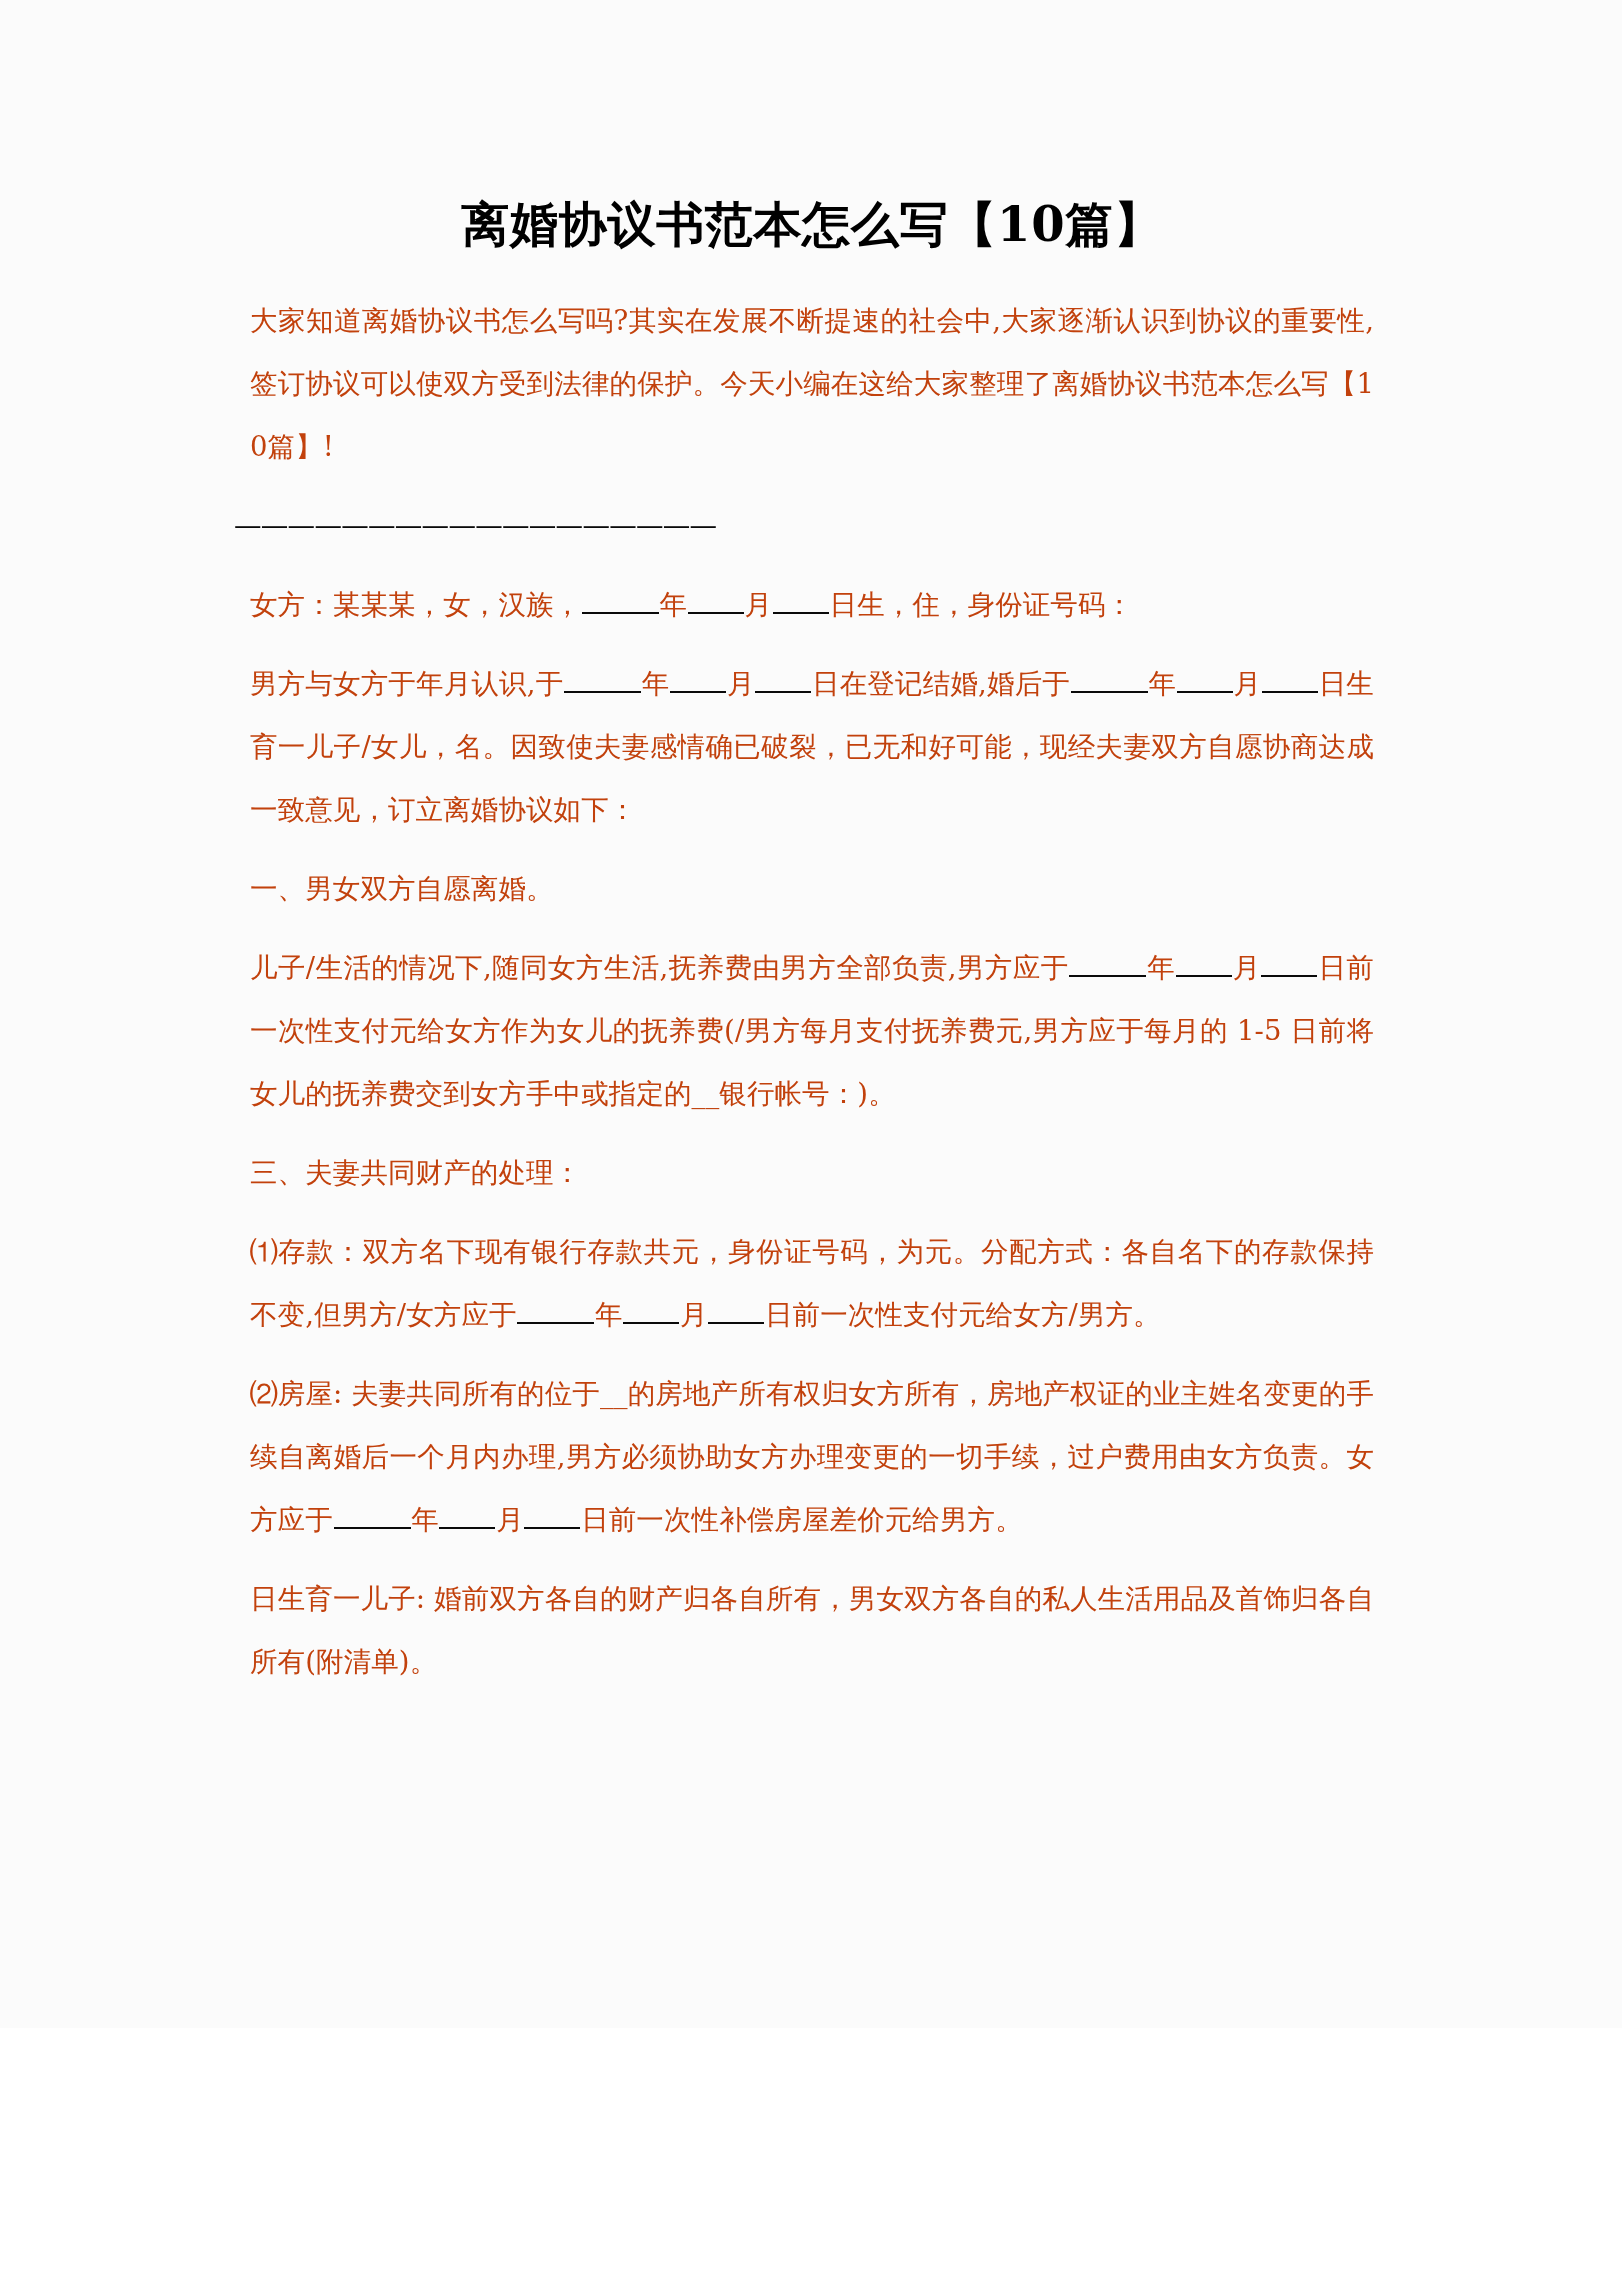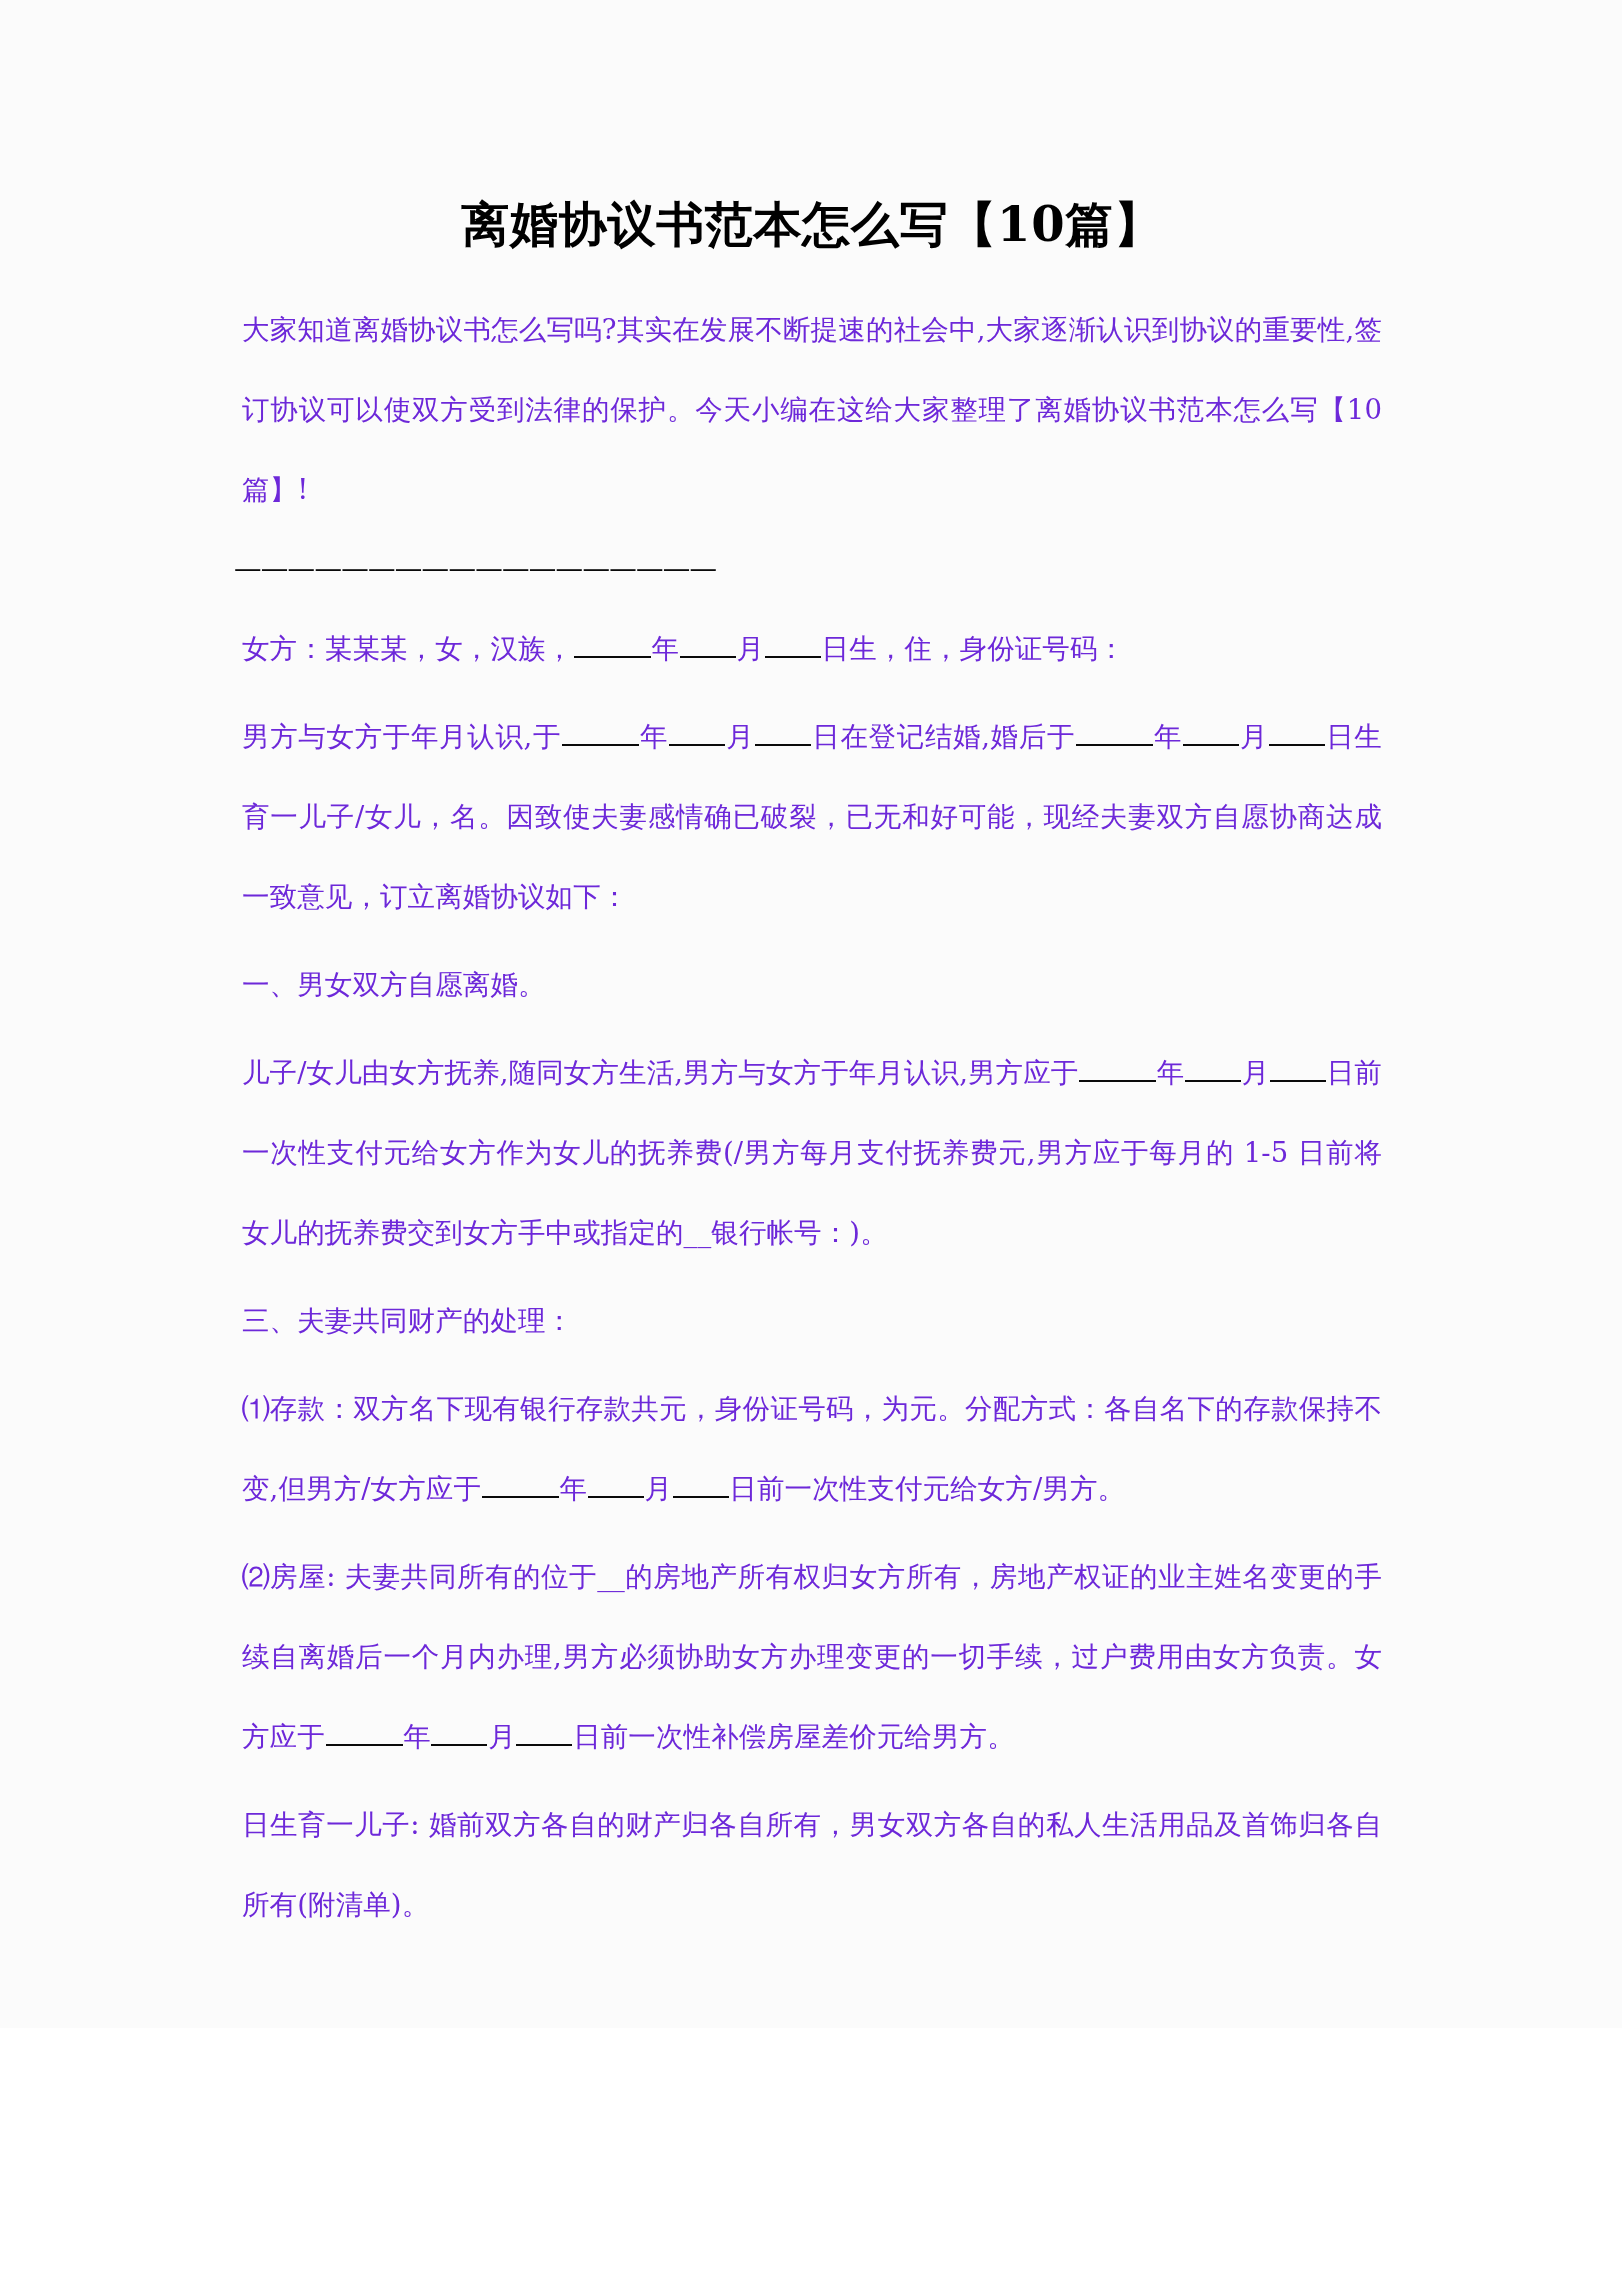--- a/index.html
+++ b/index.html
@@ -30,23 +30,23 @@
     line-height: 1.2;
     text-align: center;
     color: #000000;
     margin: 0;
     padding-top: 196px;
     letter-spacing: 0.7px;
   }
   .para {
     font-family: "DejaVu Serif", "Liberation Serif", serif;
     font-size: 27.5px;
-    line-height: 80px;
-    color: #6d28d9;
-    margin: 8px;
+    line-height: 63px;
+    color: #c2410c;
+    margin: 16px;
     text-align: justify;
     text-justify: inter-character;
     word-break: break-all;
     letter-spacing: 0.1px;
   }
   .para.first-body {
     margin-top: 35px;
   }
   .divider-line {
     font-family: "DejaVu Serif", "Liberation Serif", serif;
@@ -82,21 +82,21 @@
     <p class="divider-line">——————————————————</p>
 
 
     <p class="para"><span>女方：某某某，女，汉族，</span><span class="blank w-lg"></span><span>年</span><span class="blank w-md"></span><span>月</span><span class="blank w-md"></span><span>日生，住，身份证号码：</span></p>
 
     <p class="para"><span>男方与女方于年月认识,于</span><span class="blank w-lg"></span><span>年</span><span class="blank w-md"></span><span>月</span><span class="blank w-md"></span><span>日在登记结婚,婚后于</span><span class="blank w-lg"></span><span>年</span><span class="blank w-md"></span><span>月</span><span class="blank w-md"></span><span>日生育一儿子/女儿，名。因致使夫妻感情确已破裂，已无和好可能，现经夫妻双方自愿协商达成一致意见，订立离婚协议如下：</span></p>
 
     <p class="para">一、男女双方自愿离婚。</p>
 
 
-    <p class="para"><span>儿子/女儿由女方抚养,随同女方生活,男方与女方于年月认识,男方应于</span><span class="blank w-lg"></span><span>年</span><span class="blank w-md"></span><span>月</span><span class="blank w-md"></span><span>日前一次性支付元给女方作为女儿的抚养费(/男方每月支付抚养费元,男方应于每月的 1-5 日前将女儿的抚养费交到女方手中或指定的__银行帐号：)。</span></p>
+    <p class="para"><span>儿子/生活的情况下,随同女方生活,抚养费由男方全部负责,男方应于</span><span class="blank w-lg"></span><span>年</span><span class="blank w-md"></span><span>月</span><span class="blank w-md"></span><span>日前一次性支付元给女方作为女儿的抚养费(/男方每月支付抚养费元,男方应于每月的 1-5 日前将女儿的抚养费交到女方手中或指定的__银行帐号：)。</span></p>
 
 
     <p class="para">三、夫妻共同财产的处理：</p>
 
     <p class="para"><span>⑴存款：双方名下现有银行存款共元，身份证号码，为元。分配方式：各自名下的存款保持不变,但男方/女方应于</span><span class="blank w-lg"></span><span>年</span><span class="blank w-md"></span><span>月</span><span class="blank w-md"></span><span>日前一次性支付元给女方/男方。</span></p>
 
     <p class="para"><span>⑵房屋: 夫妻共同所有的位于__的房地产所有权归女方所有，房地产权证的业主姓名变更的手续自离婚后一个月内办理,男方必须协助女方办理变更的一切手续，过户费用由女方负责。女方应于</span><span class="blank w-lg"></span><span>年</span><span class="blank w-md"></span><span>月</span><span class="blank w-md"></span><span>日前一次性补偿房屋差价元给男方。</span></p>
 
     <p class="para">日生育一儿子: 婚前双方各自的财产归各自所有，男女双方各自的私人生活用品及首饰归各自所有(附清单)。</p>
 

